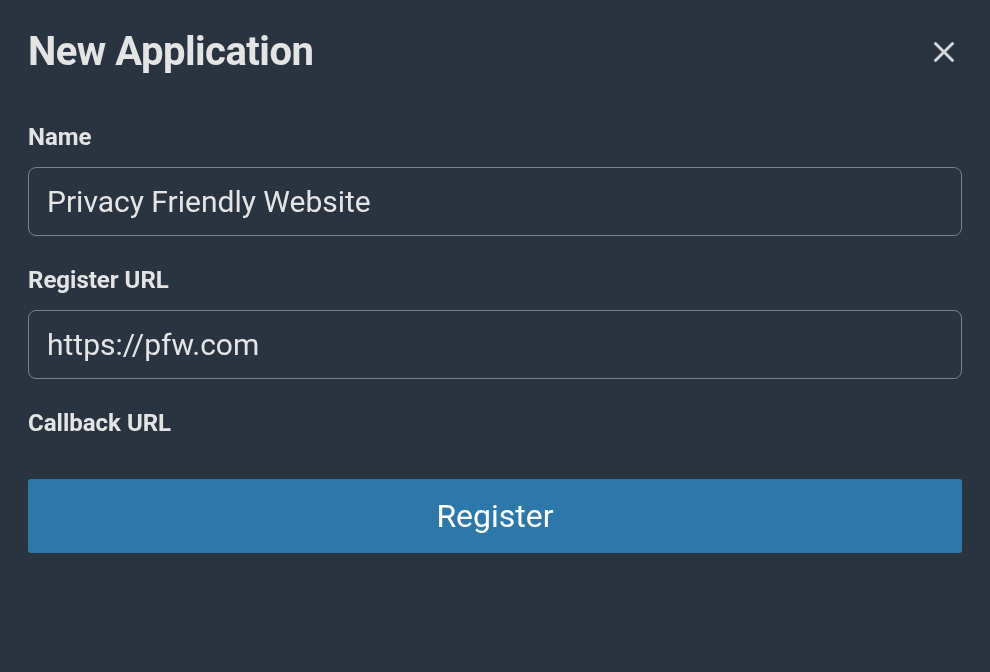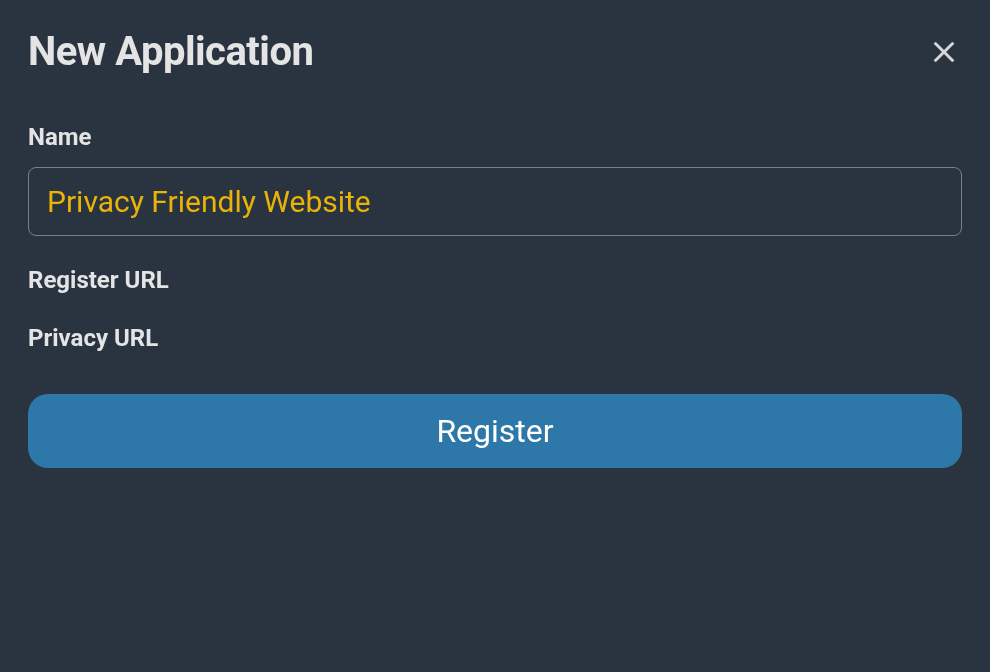--- a/index.html
+++ b/index.html
@@ -52,36 +52,36 @@
       color: #e4e4e4;
       margin-bottom: 16px;
     }
     .input {
       width: 100%;
       padding: 16px 18px;
       font-size: 30px;
       background-color: transparent;
       border: 1.5px solid #7a8088;
       border-radius: 8px;
-      color: #eab308;
+      color: #e5e5e5;
       font-family: inherit;
       font-weight: 400;
       outline: none;
     }
     .input::placeholder {
       color: #d4d4d4;
     }
     .register-btn {
       width: 100%;
       padding: 18px;
       font-size: 32px;
       font-weight: 400;
       background-color: #2d78a8;
       border: none;
-      border-radius: 20px;
+      border-radius: 3px;
       color: #ffffff;
       cursor: pointer;
       margin-top: 12px;
       font-family: inherit;
     }
   </style>
 </head>
 <body>
 
 
@@ -96,22 +96,23 @@
   </button>
 </div>
 
 <div class="form-group">
   <label class="label">Name</label>
   <input type="text" class="input" value="Privacy Friendly Website" style="">
 </div>
 
 <div class="form-group">
   <label class="label">Register URL</label>
+  <input type="text" class="input" value="https://pfw.com" style="">
 </div>
 
 <div class="form-group">
-  <label class="label">Privacy URL</label>
+  <label class="label">Callback URL</label>
 </div>
 
 <button class="register-btn">Register</button>
 
 
 
 
 </body></html>

